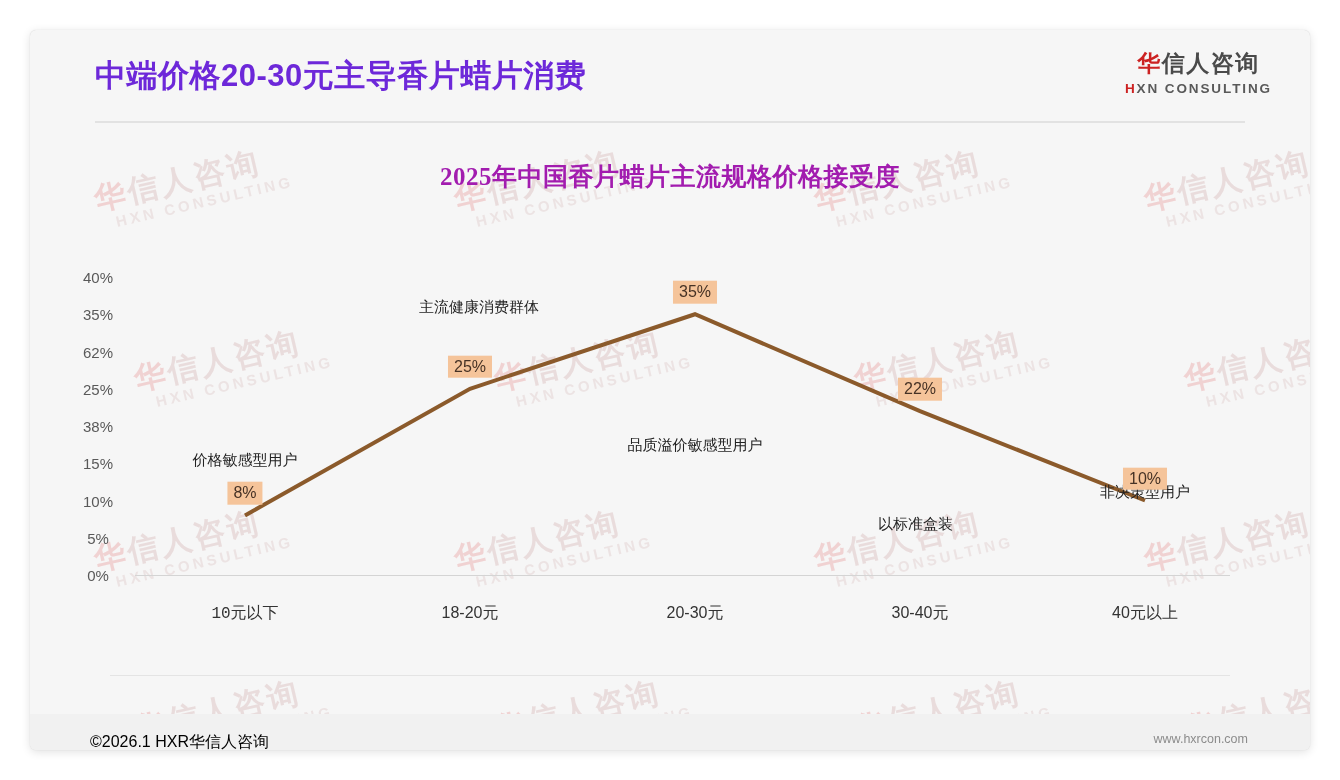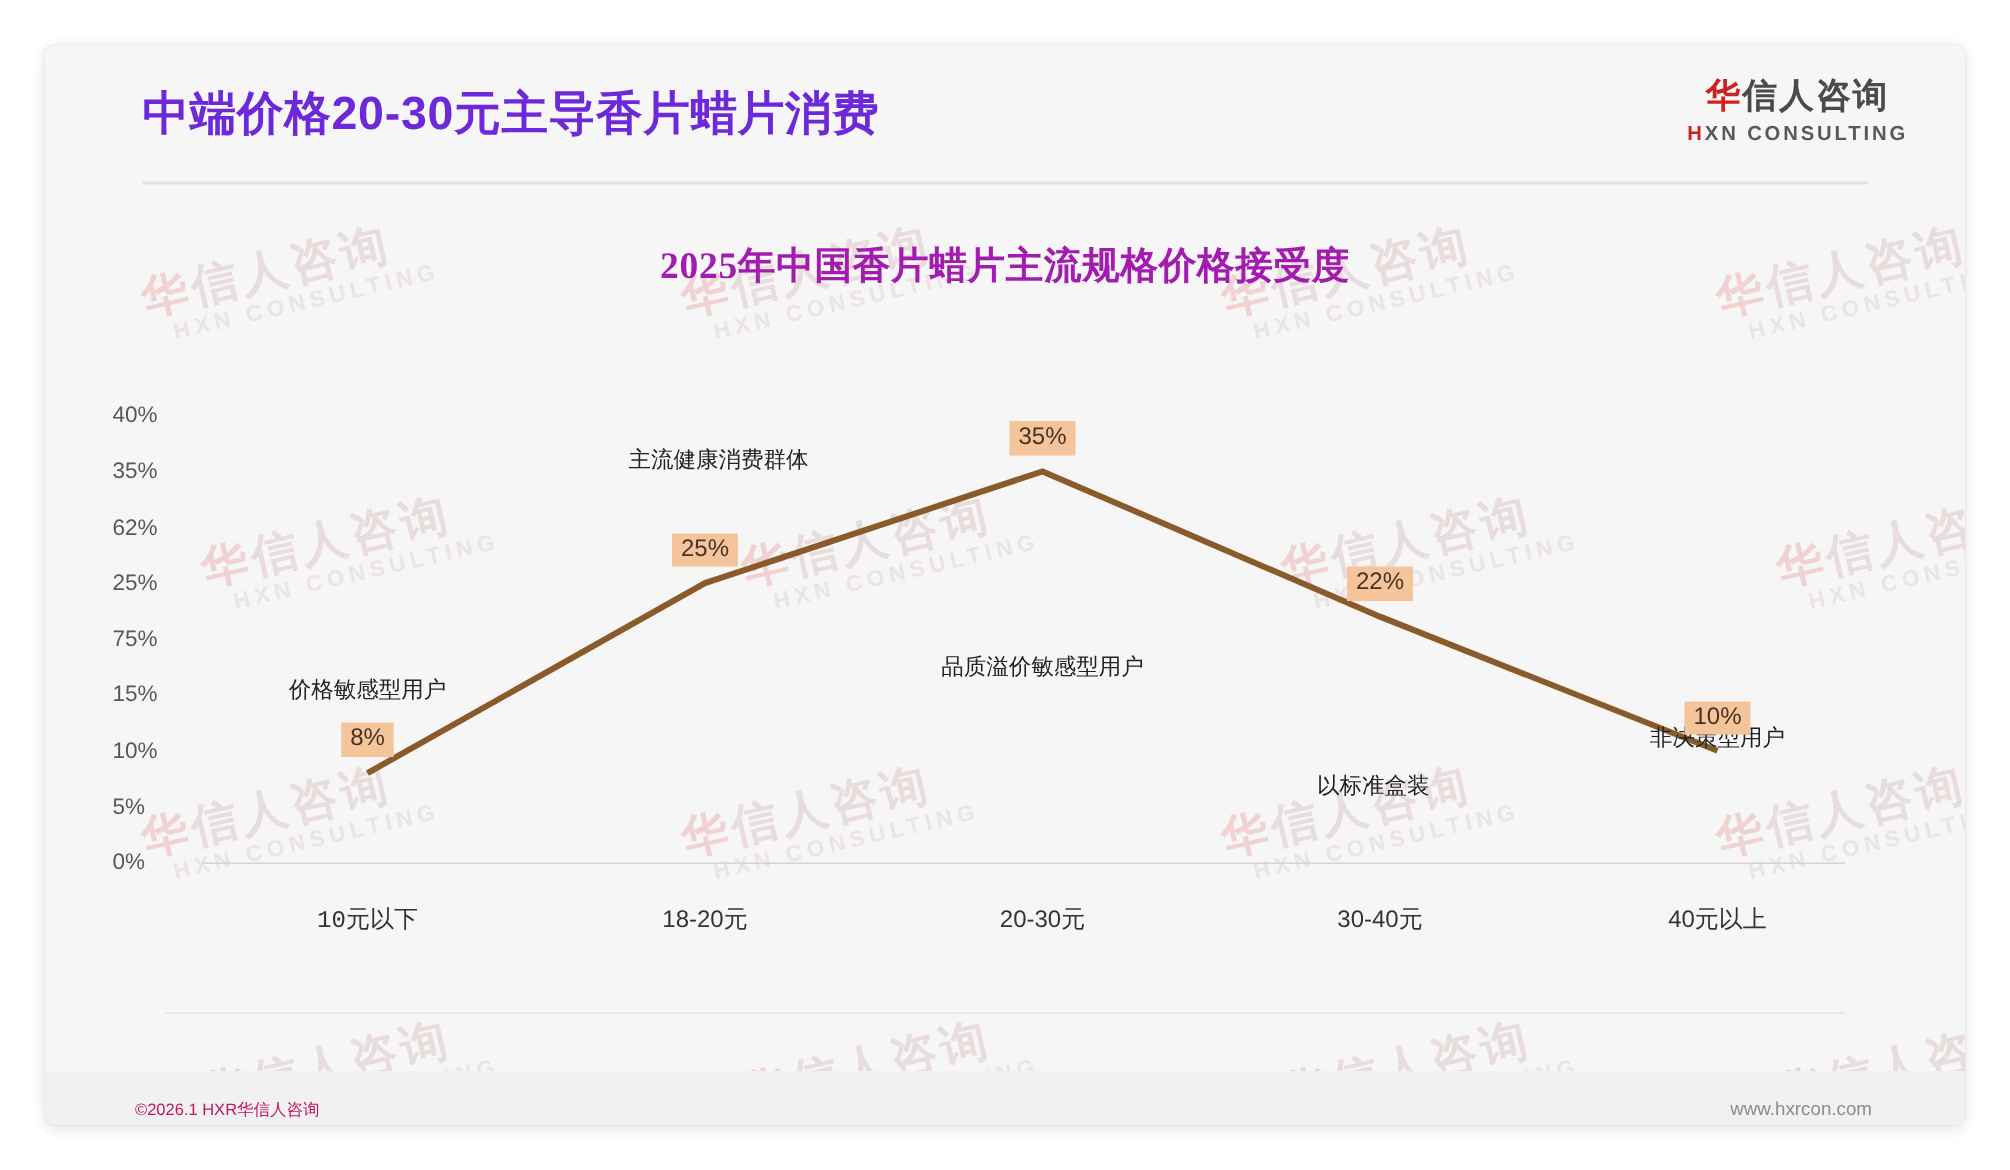--- a/index.html
+++ b/index.html
@@ -68,21 +68,21 @@
     text-align: center;
     font-size: 25px; font-weight: 700; color: #a21caf;
     letter-spacing: 0.5px;
     z-index: 5;
     font-family: Liberation Serif, serif;
   }
 
   
   .plot-area { position: absolute; left: 0; top: 0; width: 1280px; height: 720px; z-index: 4; }
   .ytick {
-    position: absolute; width: 46px; text-align: left;
+    position: absolute; width: 46px; text-align: center;
     font-size: 15px; color: #595959;
     transform: translateY(-50%);
   }
   .xtick {
     position: absolute; width: 170px; text-align: center;
     font-size: 16px; color: #333333;
     transform: translateX(-50%);
   }
   .axis-line {
     position: absolute; height: 1px; background: #d4d4d4;
@@ -118,21 +118,21 @@
   .foot-note {
     position: absolute; right: 40px; top: 682px;
     font-size: 13px; color: #cc2222; z-index: 5;
   }
   .footer-bar {
     position: absolute; left: 0; bottom: 0; width: 100%; height: 36px;
     background: #f1f1f1; z-index: 5;
   }
   .footer-left {
     position: absolute; left: 60px; top: 702px;
-    font-size: 11px; color: #be185d; z-index: 6;
+    font-size: 16px; color: #000000; z-index: 6;
   }
   .footer-right {
     position: absolute; right: 62px; top: 702px;
     font-size: 12.5px; color: #8c8c8c; z-index: 6;
   }
 </style>
 </head>
 <body>
 
 <div id="slide">
@@ -168,21 +168,21 @@
   <div class="chart-title">2025年中国香片蜡片主流规格价格接受度</div>
 
   <div class="plot-area" id="plot-area">
     <svg class="series-svg" id="series-svg" viewBox="0 0 1280 720">
         <polyline points="215,485.4 440,358.75 665,284.25 890,381.1 1115,470.5" fill="none" stroke="#8b5a2b" stroke-width="4" stroke-linejoin="miter" stroke-linecap="butt"></polyline>
       </svg>
   <div class="ytick" style="left: 45px; top: 545px;">0%</div>
       <div class="ytick" style="left: 45px; top: 507.75px;">5%</div>
       <div class="ytick" style="left: 45px; top: 470.5px;">10%</div>
       <div class="ytick" style="left: 45px; top: 433.25px;">15%</div>
-      <div class="ytick" style="left: 45px; top: 396px;">75%</div>
+      <div class="ytick" style="left: 45px; top: 396px;">38%</div>
       <div class="ytick" style="left: 45px; top: 358.75px;">25%</div>
       <div class="ytick" style="left: 45px; top: 321.5px;">62%</div>
       <div class="ytick" style="left: 45px; top: 284.25px;">35%</div>
       <div class="ytick" style="left: 45px; top: 247px;">40%</div>
       <div class="axis-line" style="left: 105px; top: 545px; width: 1095px;"></div>
       <div class="xtick" style="left: 215px; top: 573px; font-family: Liberation Mono, monospace;">10元以下</div>
       <div class="xtick" style="left: 440px; top: 573px;">18-20元</div>
       <div class="xtick" style="left: 665px; top: 573px;">20-30元</div>
       <div class="xtick" style="left: 890px; top: 573px;">30-40元</div>
       <div class="xtick" style="left: 1115px; top: 573px;">40元以上</div>

